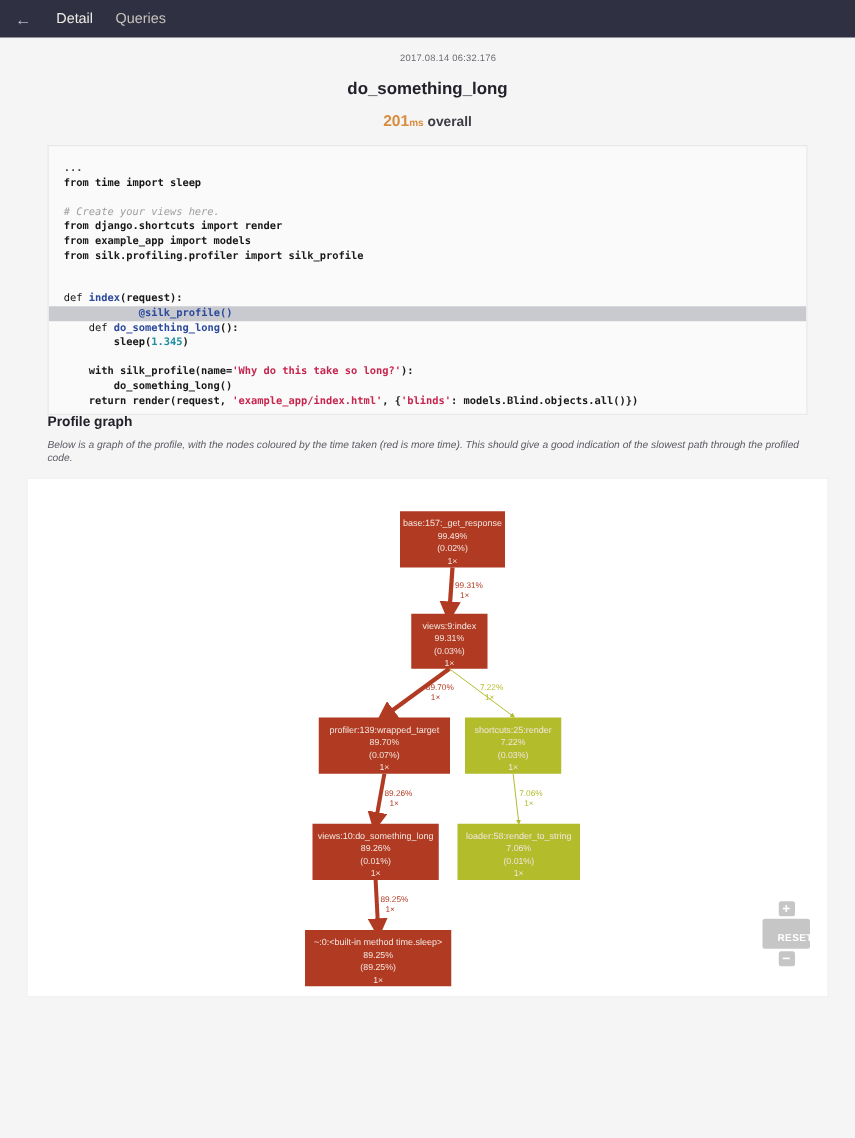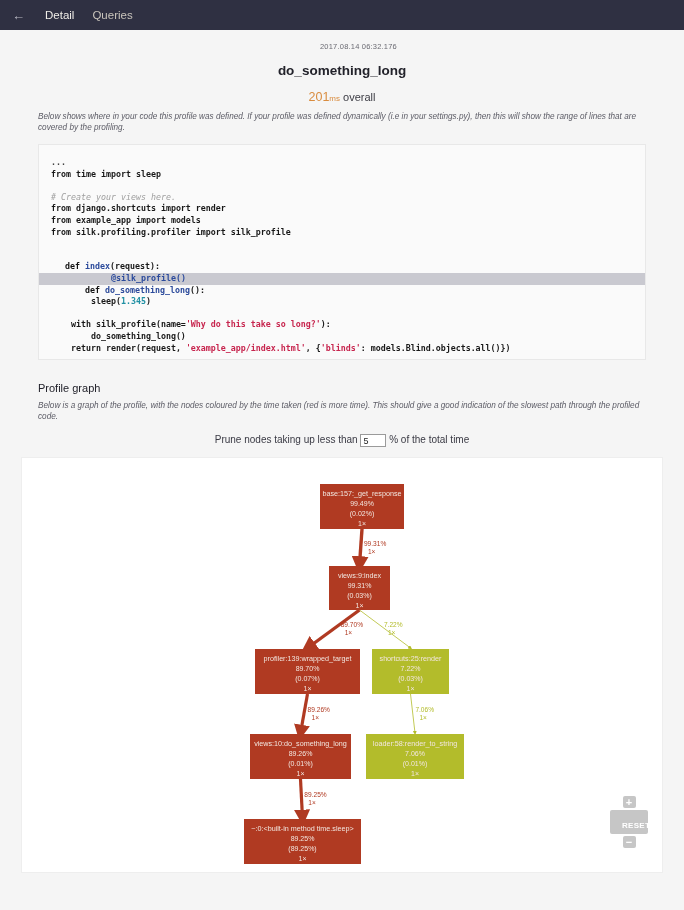--- a/index.html
+++ b/index.html
@@ -50,34 +50,33 @@
   .hdr-title {
     font-size: 13.5px;
     font-weight: bold;
     color: #22222a;
     margin-top: 12px;
   }
   .hdr-stats {
     margin-top: 13px;
     line-height: 13px;
   }
-  .stat { font-size: 11px; color: #3c3c44; }
+  .stat { font-size: 11px; color: #3c3c44; font-weight: bold; }
   .stat .num { font-size: 12.5px; }
   .stat .unit { font-size: 8px; }
   .stat-overall .num, .stat-overall .unit { color: #d98c3f; }
   .stat-queries-ms .num, .stat-queries-ms .unit { color: #c4cc4c; }
   .stat-queries .num { color: #a5c24a; }
 
   
   .section { padding: 0 38px; }
   .sec-title {
     font-size: 11px;
-    font-weight: normal;
+    font-weight: bold;
     color: #21212a;
-    margin-top: 22px;
   }
   .sec-path {
     font-size: 11px;
     font-weight: bold;
     color: #21212a;
   }
   .sec-desc {
     font-size: 8.2px;
     font-style: italic;
     color: #5c5c66;
@@ -99,21 +98,21 @@
     margin: 0;
     font-family: "DejaVu Sans Mono", "Liberation Mono", monospace;
     font-size: 8.3px;
     line-height: 11.6px;
     color: #181818;
     white-space: pre;
     font-weight: bold;
   }
   .cl { display: block; padding-left: 12px; }
   .cl.hl { background: #c9c9d0; }
-  .k { color: #111; font-weight: bold; margin-left: 14px; }
+  .k { color: #111; font-weight: normal; }
   .fn { color: #2b4a9b; font-weight: bold; }
   .cm { color: #a0a0a0; font-style: italic; font-weight: normal; }
   .st { color: #c7254e; }
   .nu { color: #1f8fa3; }
   .dec { color: #2b4a9b; padding-left: 40px; }
   .dots { color: #444; }
 
   
   .prune {
     text-align: center;
@@ -193,35 +192,29 @@
 
   <div class="hdr">
     <div class="hdr-date">2017.08.14 06:32.176</div>
     <div class="hdr-title">do_something_long</div>
     <div class="hdr-stats">
       <div class="stat stat-overall"><span class="num">201</span><span class="unit">ms</span><span> overall</span></div>
     </div>
   </div>
 
   <div class="section">
-    <div class="sec-desc">Below shows where in your code this profile was defined. If your profile was defined dynamically (i.e in your settings.py), then this will show the range of lines that are covered by the profiling.</div>
 
     <div class="codewrap">
       <pre class="code"><span class="cl"><span class="dots">...</span></span><span class="cl">from time import sleep</span><span class="cl"> </span><span class="cl"><span class="cm"># Create your views here.</span></span><span class="cl">from django.shortcuts import render</span><span class="cl">from example_app import models</span><span class="cl">from silk.profiling.profiler import silk_profile</span><span class="cl"> </span><span class="cl"> </span><span class="cl"><span class="k">def</span> <span class="fn">index</span>(request):</span><span class="cl hl">    <span class="dec">@silk_profile()</span></span><span class="cl">    <span class="k">def</span> <span class="fn">do_something_long</span>():</span><span class="cl">        sleep(<span class="nu">1.345</span>)</span><span class="cl"> </span><span class="cl">    with silk_profile(name=<span class="st">'Why do this take so long?'</span>):</span><span class="cl">        do_something_long()</span><span class="cl">    return render(request, <span class="st">'example_app/index.html'</span>, {<span class="st">'blinds'</span>: models.Blind.objects.all()})</span><span class="cl"> </span></pre>
     </div>
   </div>
 
   <div class="section">
     <div class="sec-title">Profile graph</div>
     <div class="sec-desc">Below is a graph of the profile, with the nodes coloured by the time taken (red is more time). This should give a good indication of the slowest path through the profiled code.</div>
-    <div class="prune">
-      <span>Prune nodes taking up less than</span>
-      <input type="text" value="5" style="">
-      <span>% of the total time</span>
-    </div>
   </div>
 
   <div class="graphwrap">
     <svg class="gsvg" id="graph-svg" width="642" height="416">
         <defs>
           <marker id="m0" markerWidth="5" markerHeight="5" refX="2.6" refY="2.5" orient="auto" markerUnits="strokeWidth">
             <path d="M0,0 L5,2.5 L0,5 z" fill="#b03a22"></path>
           </marker>
           <marker id="m1" markerWidth="5" markerHeight="5" refX="2.6" refY="2.5" orient="auto" markerUnits="strokeWidth">
             <path d="M0,0 L5,2.5 L0,5 z" fill="#b03a22"></path>

